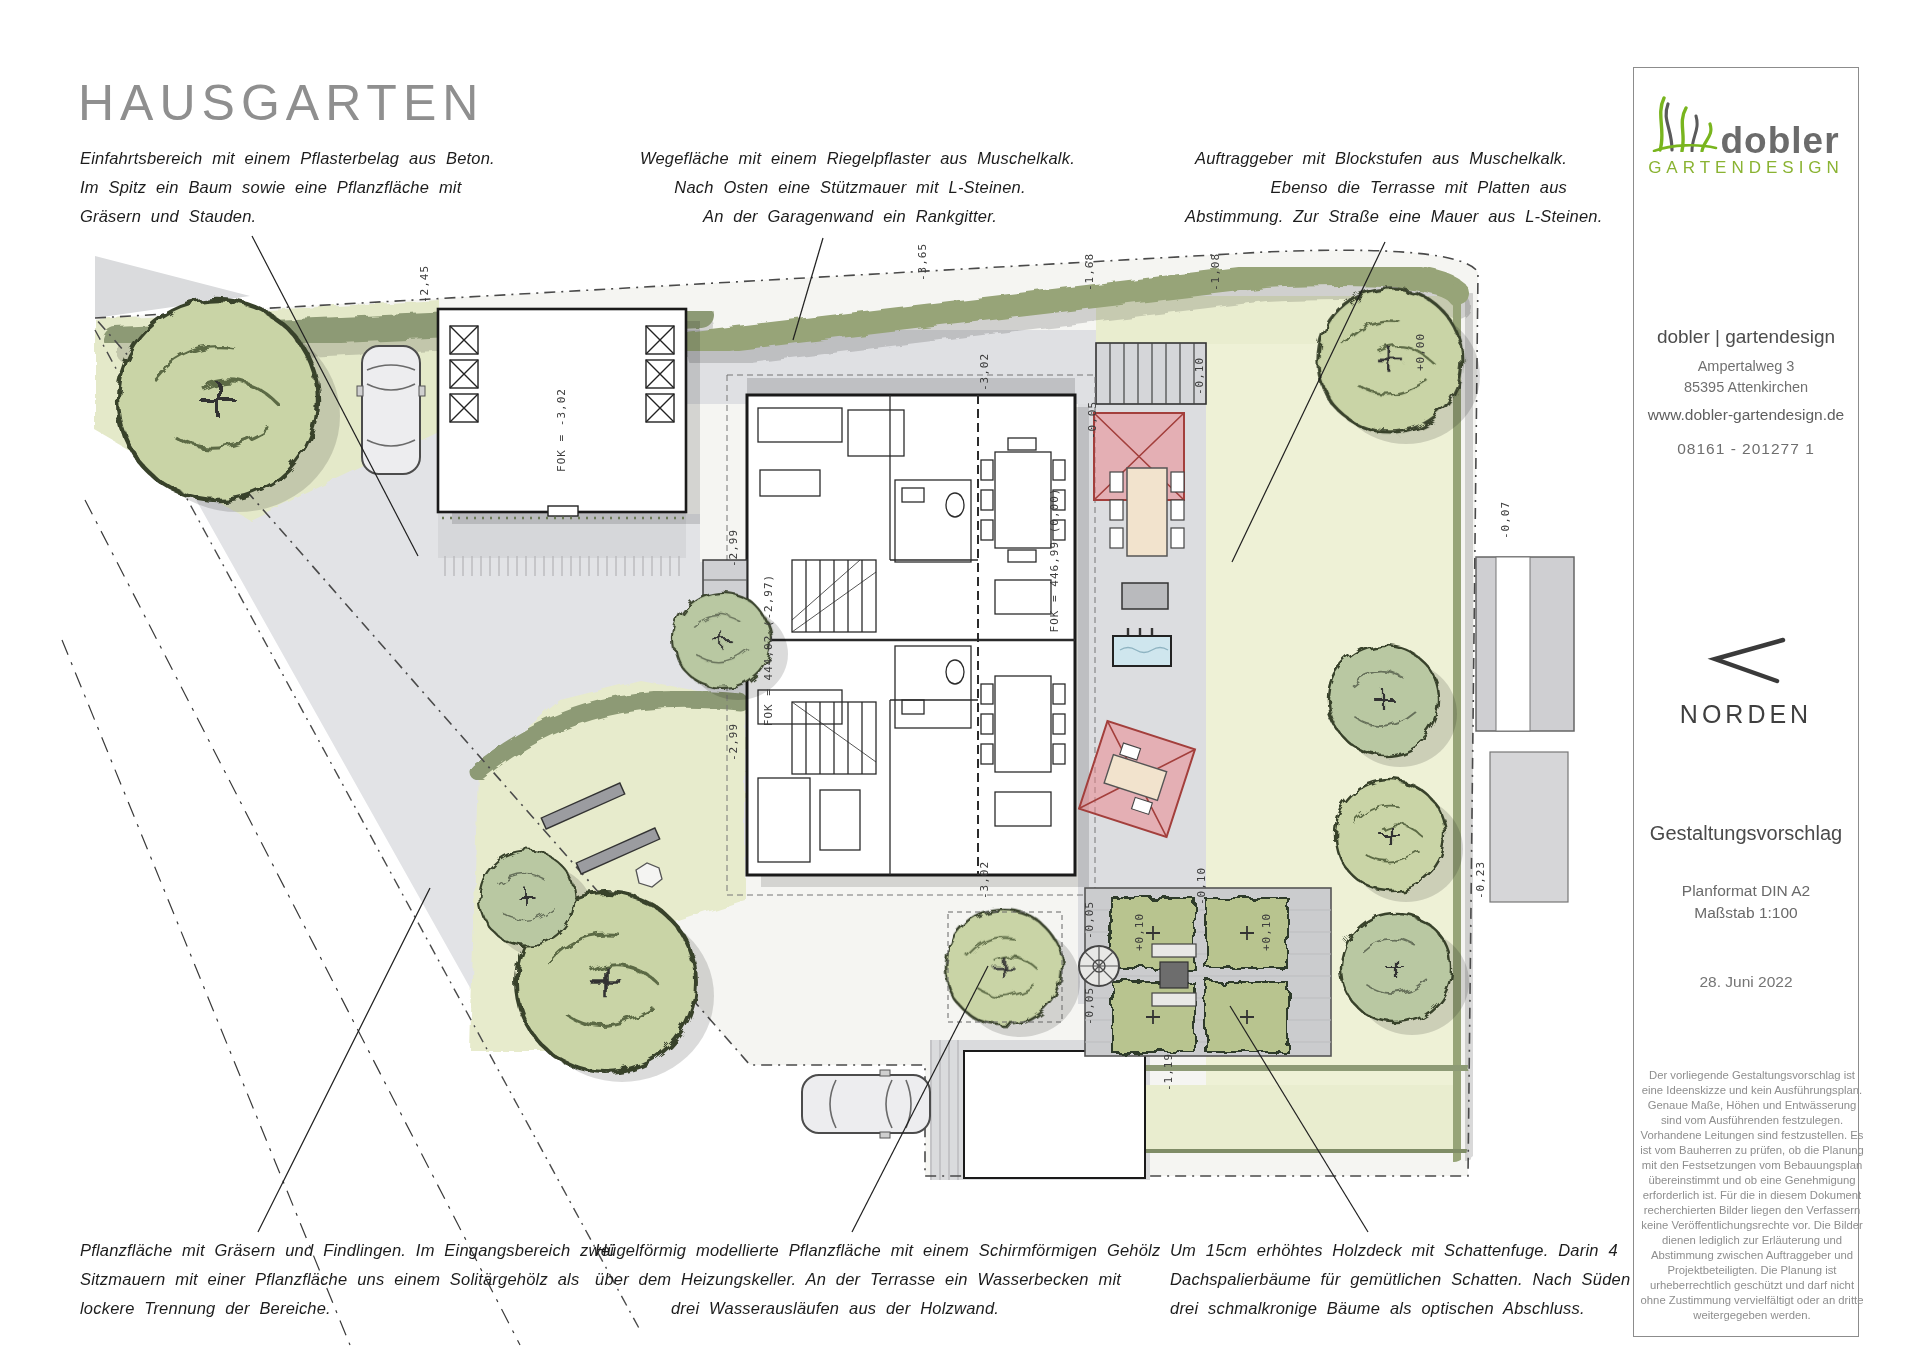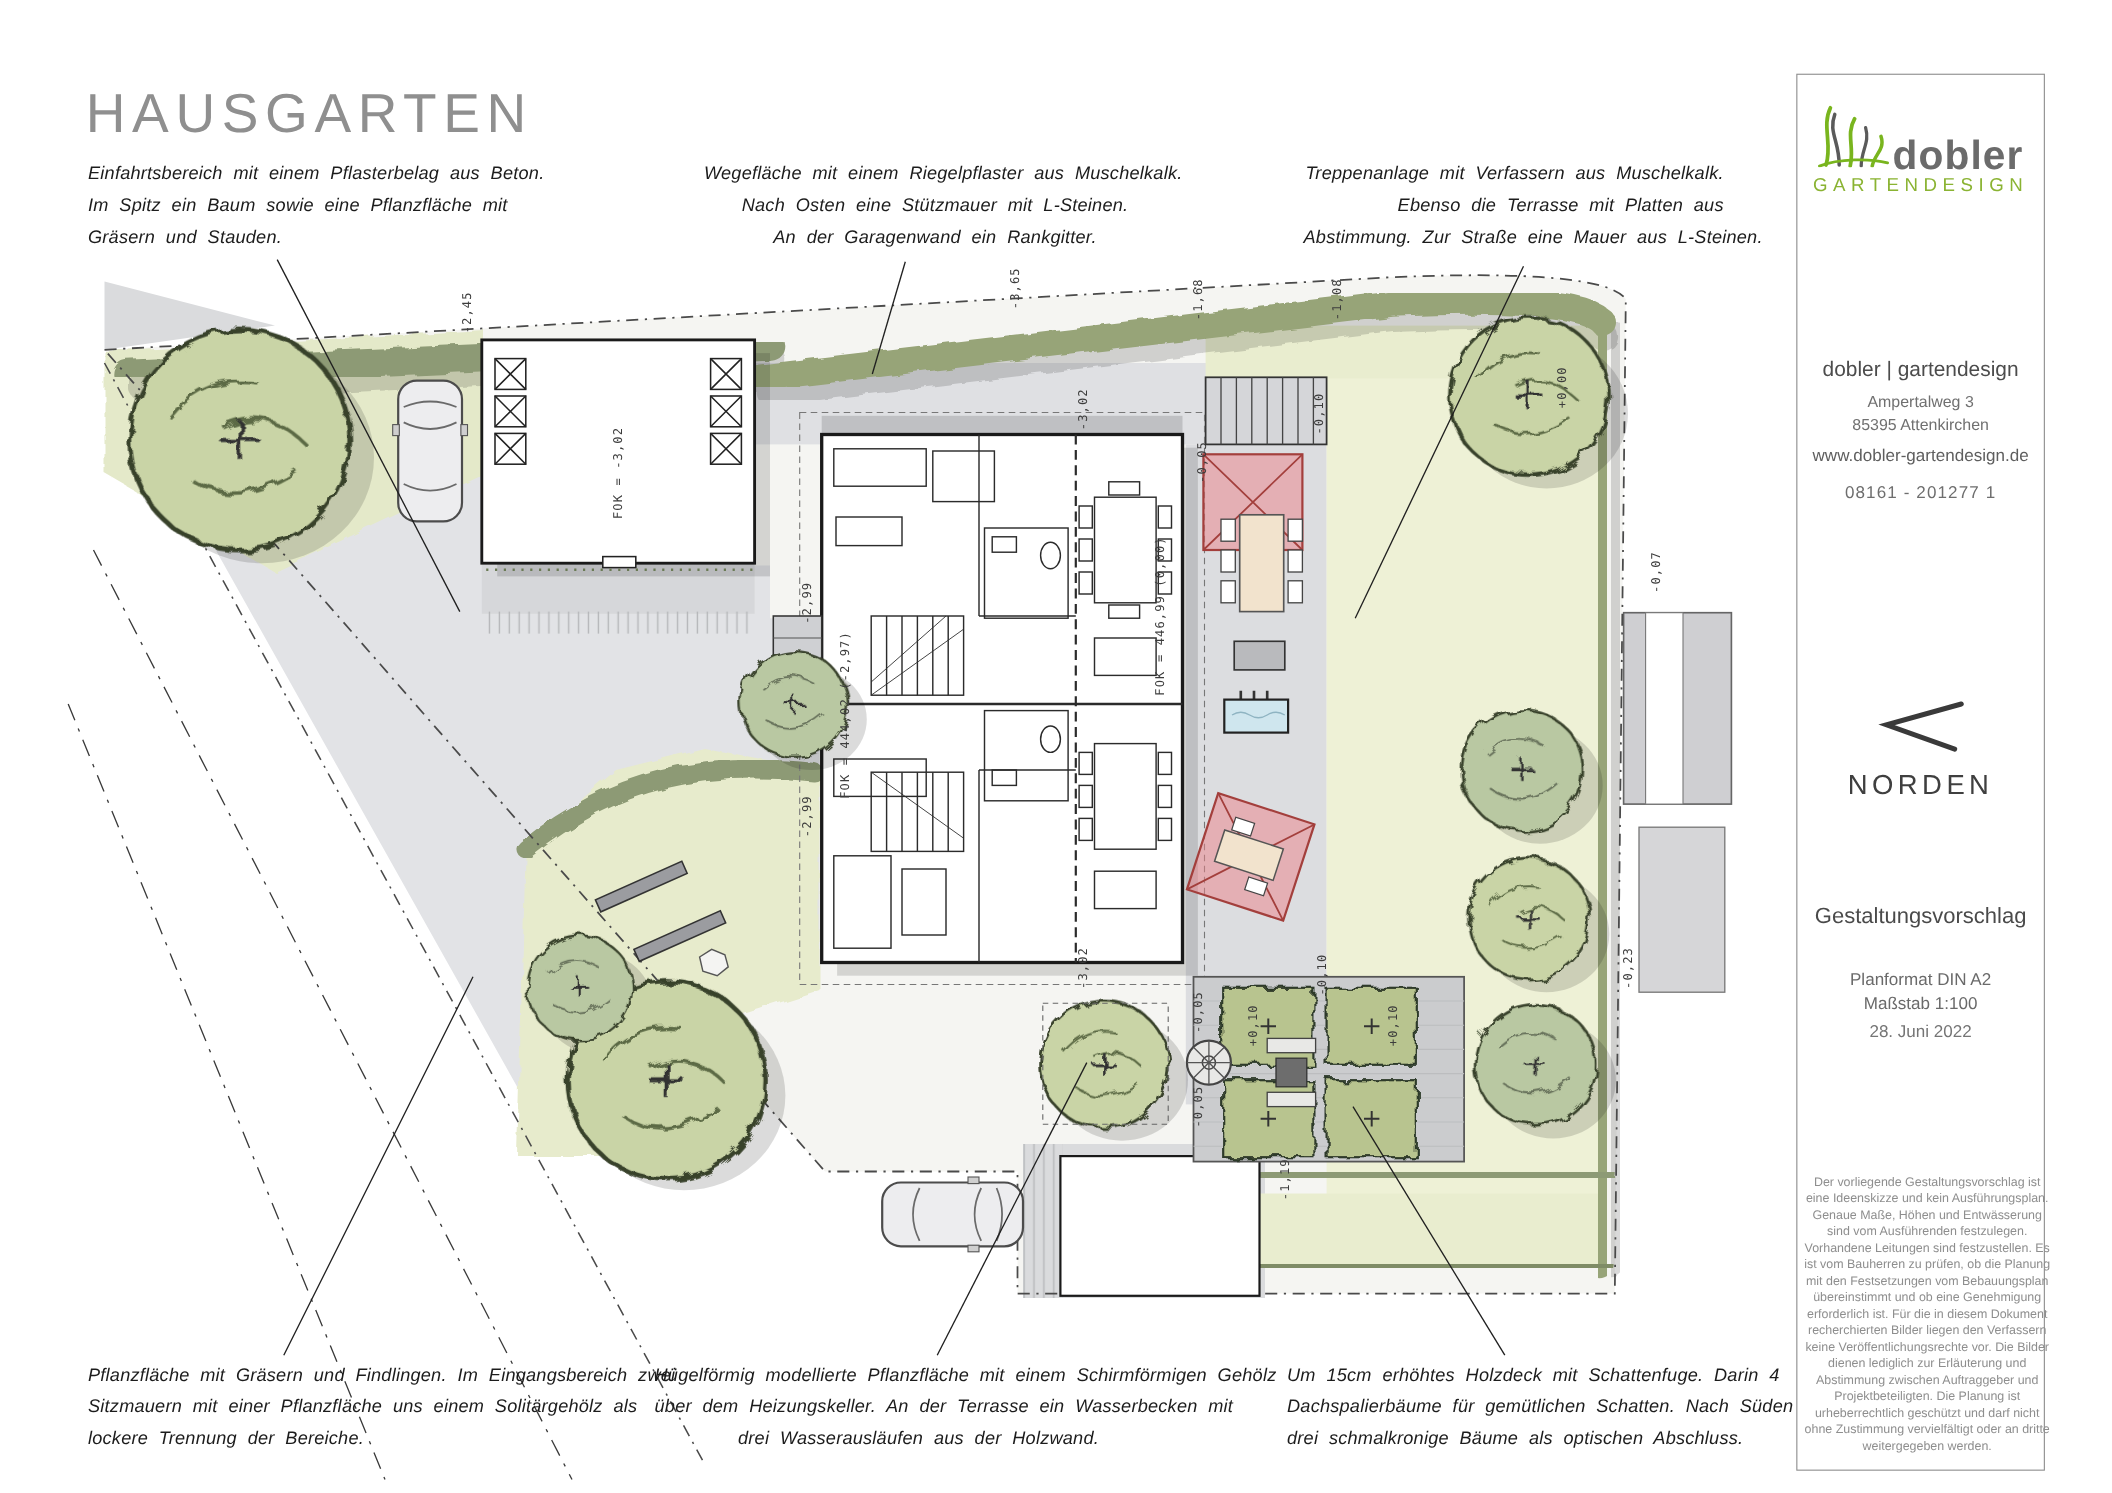--- a/index.html
+++ b/index.html
@@ -22,21 +22,21 @@
   .logo-row{display:flex;align-items:flex-end;justify-content:center;gap:2px;}
   .logo-word{font-size:37px;font-weight:bold;color:#6b6b6b;letter-spacing:1px;line-height:30px;}
   .logo-sub{font-size:17px;color:#8ab332;letter-spacing:5px;margin-top:2px;}
   .company{font-size:19px;color:#4c4c4c;}
   .addr{font-size:14.5px;color:#707070;line-height:21px;margin-top:4px;}
   .web{font-size:15.5px;color:#5e5e5e;}
   .phone{font-size:15.5px;color:#6e6e6e;letter-spacing:1px;}
   .norden{font-size:25px;color:#3f3f3f;letter-spacing:4px;}
   .plantype{font-size:20px;color:#4a4a4a;}
   .meta{font-size:15.5px;color:#6a6a6a;line-height:22px;}
-  .pdate{font-size:15.5px;color:#757575;}
+  .pdate{font-size:15.5px;color:#757575;margin-top:43px;}
   .fineprint{font-size:11.3px;line-height:15px;color:#8e8e8e;padding:0 6px;}
   .dim{font-family:"DejaVu Sans Mono",monospace;font-size:11px;fill:#3c3c3c;
        text-anchor:middle;letter-spacing:1px;}
 </style>
 </head>
 <body>
 
 <svg id="plan-svg" width="1920" height="1357" viewBox="0 0 1920 1357">
   <defs>
     <filter id="rough" x="-10%" y="-10%" width="120%" height="120%">
@@ -333,21 +333,21 @@
     <div>Gräsern und Stauden.</div>
   </div>
 
   <div class="ann center" style="left:640px;top:144px;width:420px">
     <div>Wegefläche mit einem Riegelpflaster aus Muschelkalk.</div>
     <div>Nach Osten eine Stützmauer mit L-Steinen.</div>
     <div>An der Garagenwand ein Rankgitter.</div>
   </div>
 
   <div class="ann right" style="left:1185px;top:144px;width:382px">
-    <div>Treppenanlage mit Verfassern aus Muschelkalk.</div>
+    <div>Auftraggeber mit Blockstufen aus Muschelkalk.</div>
     <div>Ebenso die Terrasse mit Platten aus</div>
     <div>Abstimmung. Zur Straße eine Mauer aus L-Steinen.</div>
   </div>
 
   <div class="ann left" style="left:80px;top:1236px;width:560px">
     <div>Pflanzfläche mit Gräsern und Findlingen. Im Eingangsbereich zwei</div>
     <div>Sitzmauern mit einer Pflanzfläche uns einem Solitärgehölz als</div>
     <div>lockere Trennung der Bereiche.</div>
   </div>
 

